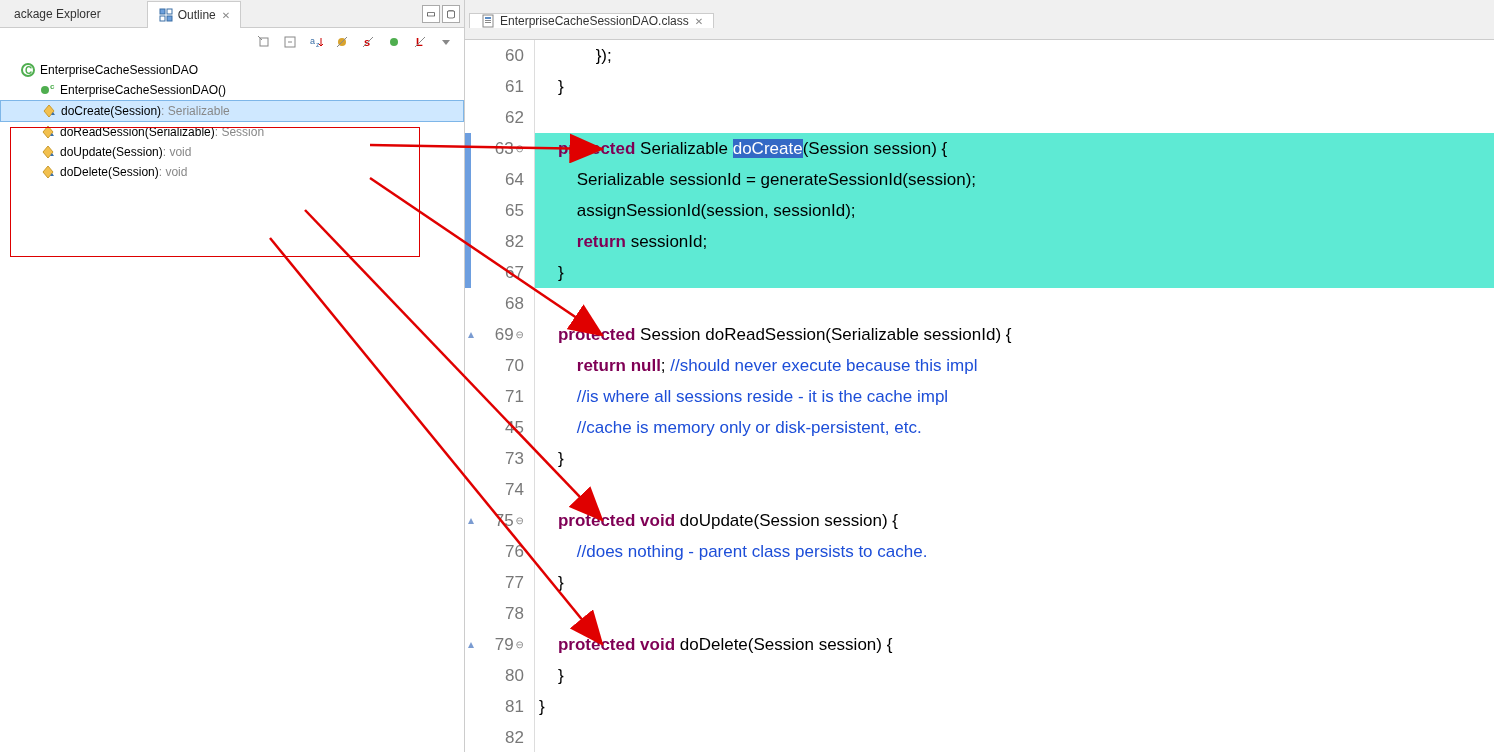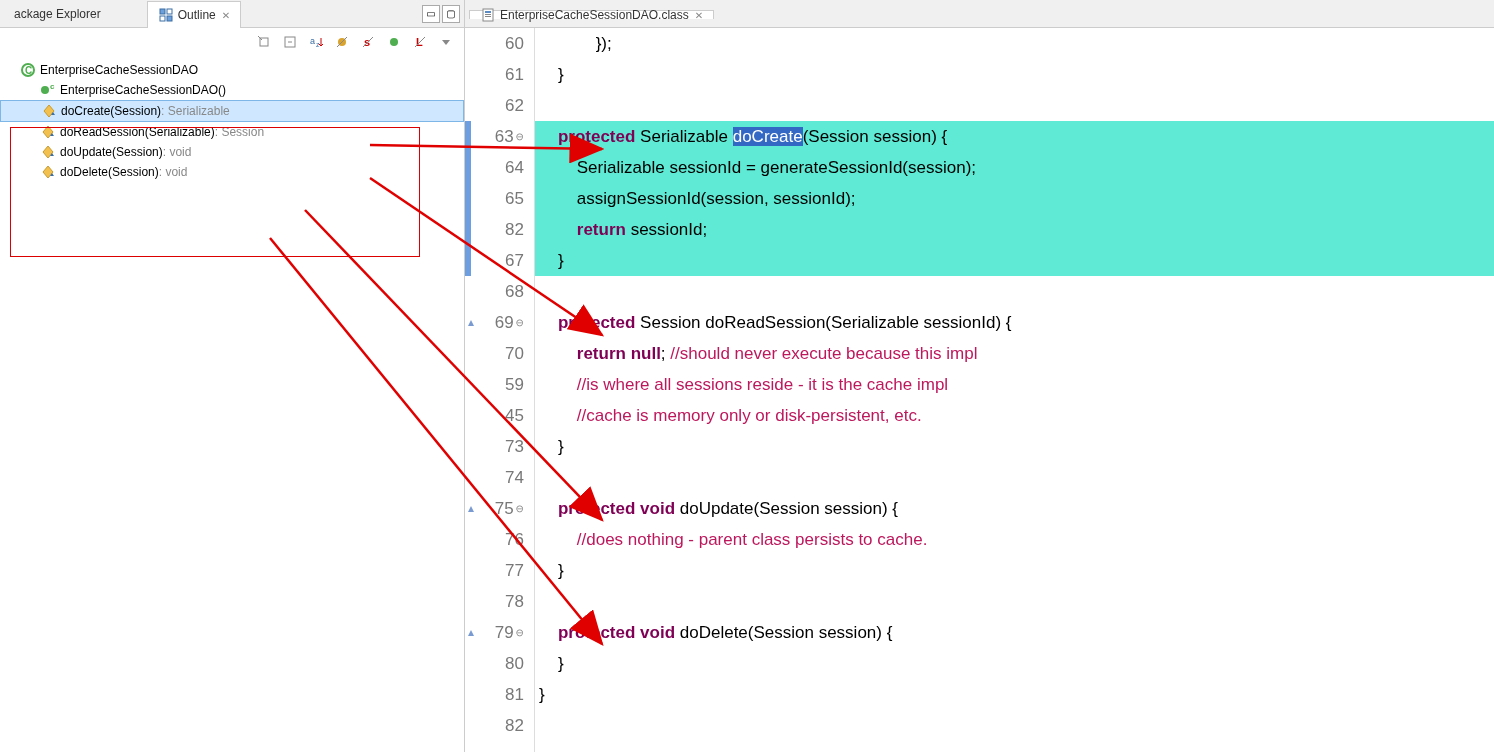--- a/index.html
+++ b/index.html
@@ -132,21 +132,21 @@
 .right-panel {
   flex: 1;
   height: 100%;
   display: flex;
   flex-direction: column;
   background: #fff;
 }
 .editor-tab-bar {
   display: flex;
   align-items: center;
-  height: 28px;
+  height: 40px;
   background: #f0f0f0;
   border-bottom: 1px solid #ccc;
   padding: 12px 4px;
 }
 .code-area {
   flex: 1;
   display: flex;
   font-family: Liberation Sans, sans-serif;
   font-size: 17px;
   overflow: hidden;
@@ -179,21 +179,21 @@
 }
 .code-line {
   height: 31px;
   white-space: pre;
   padding-left: 4px;
 }
 .code-line.highlighted {
   background: #5eead4;
 }
 .kw { color: #7f0055; font-weight: bold; }
-.cm { color: #be185d; margin-top: 22px; }
+.cm { color: #1d4ed8; margin-top: 22px; }
 .sel { background: #3369c5; color: #fff; }
 .blue-gutter {
   position: absolute;
   left: 0;
   width: 6px;
   background: #6d9edf;
 }
 .arrow-svg {
   position: absolute;
   top: 0;
@@ -392,21 +392,21 @@
                 <path d="M2 8 L5 2 L8 8 Z" fill="#7a9bd1"></path>
               </svg>
             </span>
             <span>69</span>
             <span style="font-size:10px;color:#888;">⊖</span>
           </div>
           <div class="gutter-row">
             <span>70</span>
           </div>
           <div class="gutter-row">
-            <span>59</span>
+            <span>71</span>
           </div>
           <div class="gutter-row">
             <span>45</span>
           </div>
           <div class="gutter-row">
             <span>73</span>
           </div>
           <div class="gutter-row">
             <span>74</span>
           </div>

